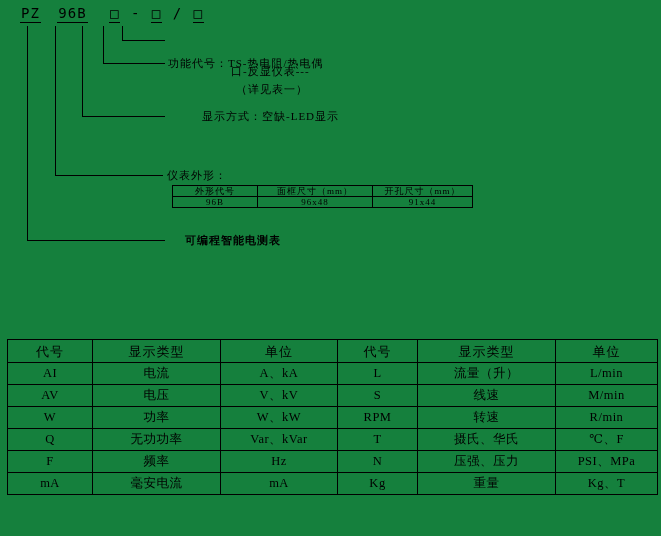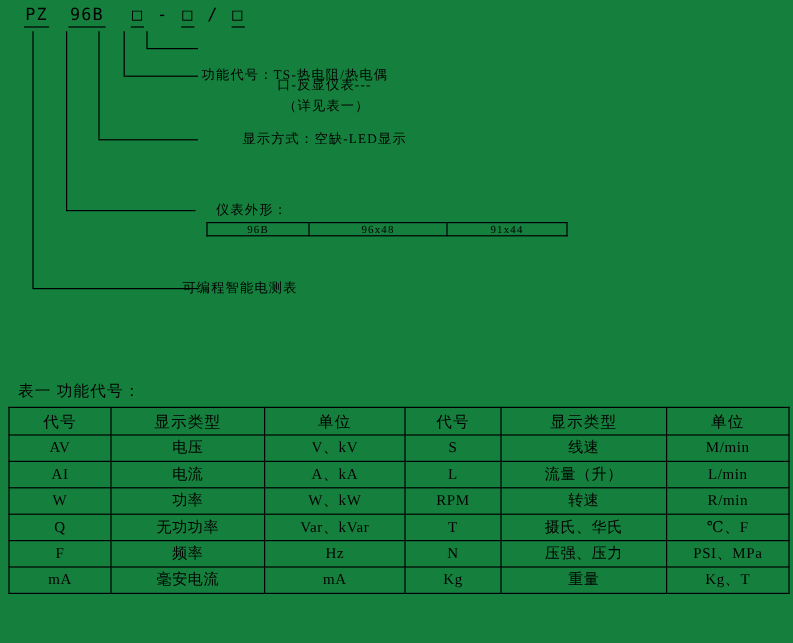--- a/index.html
+++ b/index.html
@@ -71,44 +71,48 @@
     <span>口-反显仪表---</span>
   </div>
   <div class="ann" style="left:236px;top:83px;font-family:Liberation Mono, monospace;">
     <span>（详见表一）</span>
   </div>
 
   <div class="ann" style="left:180px;top:109px;margin-left:22px;">
     <span>显示方式：</span><span>空缺-LED显示</span>
   </div>
 
-  <div class="ann" style="left:180px;top:168px;">
+  <div class="ann" style="left:167px;top:168px;">
     <span>仪表外形：</span>
   </div>
 
   <table class="shape-table">
     <colgroup>
         <col style="width:85px">
         <col style="width:115px">
         <col style="width:100px">
       </colgroup>
     <tbody>
+        <tr>
+      <th>外形代号</th>
+      <th>面框尺寸（mm）</th>
+      <th>开孔尺寸（mm）</th>
+    </tr>
     <tr>
       <td>96B</td>
       <td>96x48</td>
       <td>91x44</td>
     </tr>
   </tbody>
     </table>
 
-  <div class="ann" style="left:152px;top:233px;">
+  <div class="ann" style="left:185px;top:233px;font-weight:bold;">
     <span>可编程智能电测表</span>
   </div>
 
-  <div class="fn-title">表一 功能代号：</div>
 
   <table class="fn-table">
     <colgroup>
       <col style="width:85px">
         <col style="width:128px">
         <col style="width:117px">
       <col style="width:80px">
         <col style="width:138px">
         <col style="width:102px">
     </colgroup>
@@ -117,34 +121,34 @@
         <th>代号</th>
         <th>显示类型</th>
         <th>单位</th>
         <th>代号</th>
         <th>显示类型</th>
         <th>单位</th>
       </tr>
     </thead>
     <tbody>
         <tr>
+          <td>AI</td>
+          <td>电流</td>
+          <td>A、kA</td>
+          <td>L</td>
+          <td>流量（升）</td>
+          <td>L/min</td>
+        </tr>
+        <tr>
           <td>AV</td>
           <td>电压</td>
           <td>V、kV</td>
           <td>S</td>
           <td>线速</td>
           <td>M/min</td>
-        </tr>
-        <tr>
-          <td>AI</td>
-          <td>电流</td>
-          <td>A、kA</td>
-          <td>L</td>
-          <td>流量（升）</td>
-          <td>L/min</td>
         </tr>
         <tr>
           <td>W</td>
           <td>功率</td>
           <td>W、kW</td>
           <td>RPM</td>
           <td>转速</td>
           <td>R/min</td>
         </tr>
         <tr>

